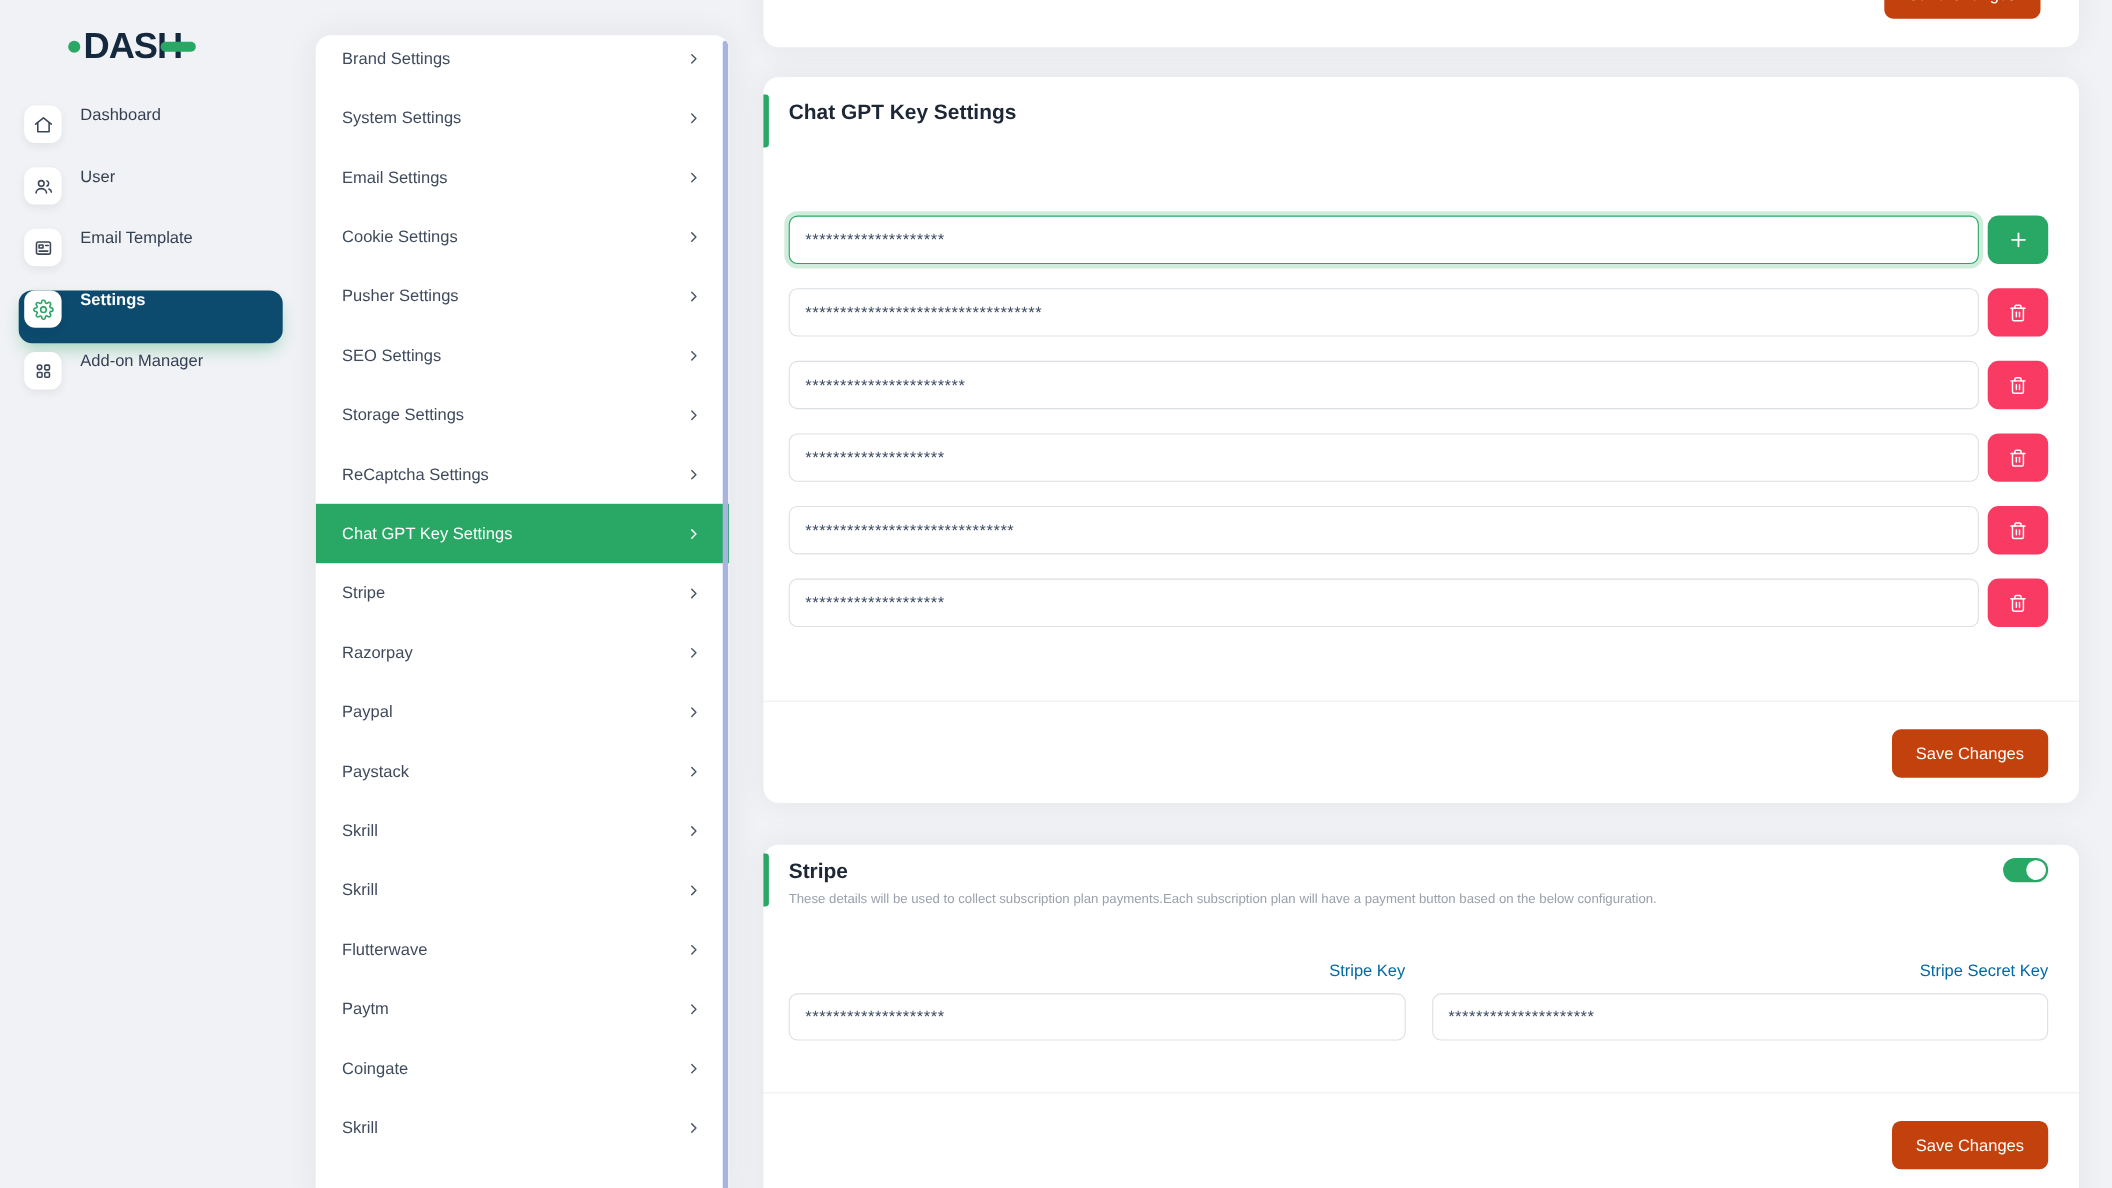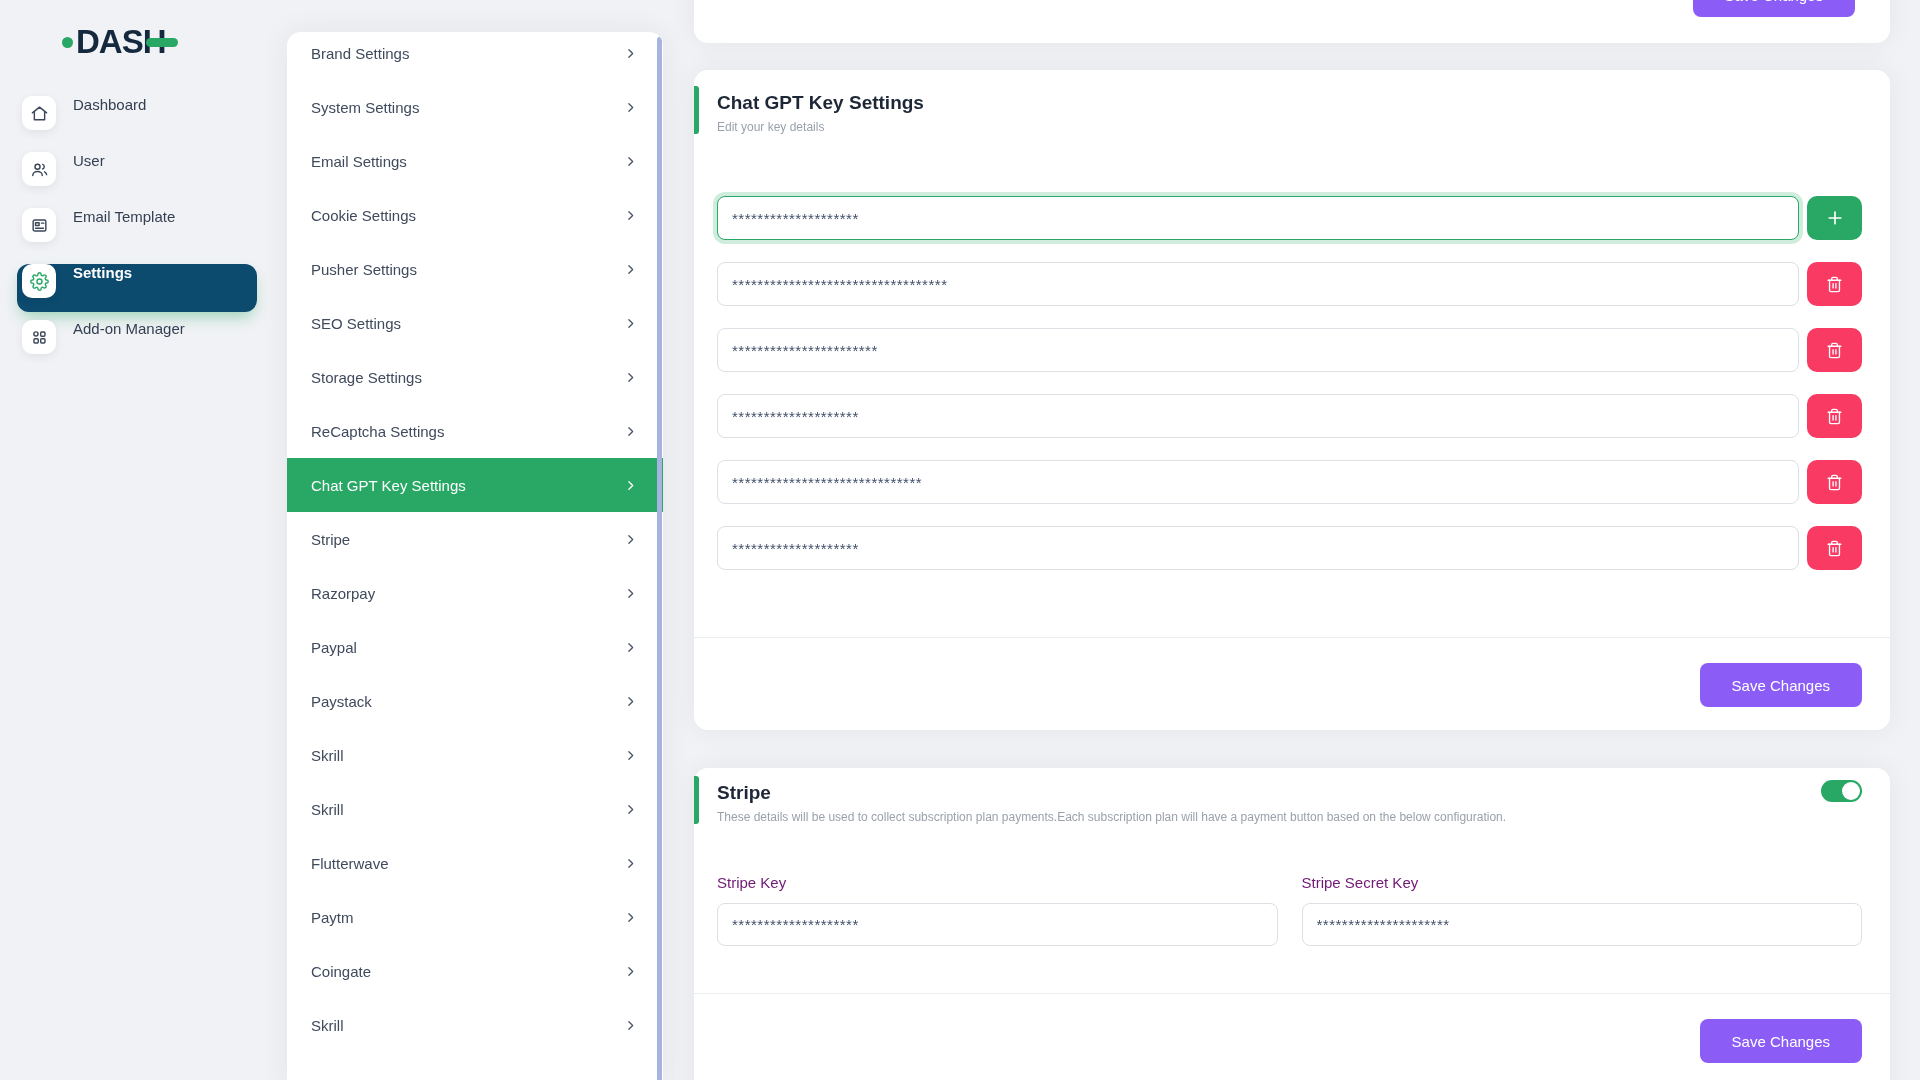--- a/index.html
+++ b/index.html
@@ -42,21 +42,21 @@
   .main { position:absolute; left:694px; top:0; width:1196px; height:1080px; }
   .card { position:absolute; left:0; width:1196px; background:#ffffff; border-radius:14px;
     box-shadow:0 0 30px rgba(25,40,70,.06); }
   .card-accent { position:absolute; left:0; top:16px; width:5px; height:48px; background:#28a765;
     border-radius:0 3px 3px 0; }
   .card-title { font-size:19px; font-weight:700; color:#1d2736; }
   .card-sub { font-size:12px; color:#9aa1ac; margin-top:6px; }
   .card-footer { position:absolute; left:0; right:0; bottom:0; border-top:1px solid #edeef1;
     display:flex; justify-content:flex-end; align-items:flex-start; padding:25px 28px 0 28px; }
 
-  .btn-save { height:44px; padding:0 32px; background:#8b5cf6; color:#ffffff; font-size:15px;
+  .btn-save { height:44px; padding:0 22px; background:#c2410c; color:#ffffff; font-size:15px;
     font-weight:500; border:none; border-radius:8px; cursor:pointer;
     font-family:"Liberation Sans","DejaVu Sans",sans-serif; }
 
   
   .card-top { top:-57px; height:100px; }
   .card-top .btn-save { position:absolute; right:35px; top:30px; }
 
   
   .card-gpt { top:70px; height:660px; }
   .card-gpt .card-head { padding:22px 28px 0 23px; }
@@ -75,21 +75,21 @@
   
   .card-stripe { top:768px; height:400px; border-radius:14px 14px 0 0; }
   .card-stripe .card-accent { top:8px; height:48px; }
   .card-stripe .card-head { padding:14px 28px 0 23px; }
   .toggle { position:absolute; right:28px; top:12px; width:41px; height:22px; border-radius:11px;
     background:#28a765; cursor:pointer; }
   .toggle-knob { position:absolute; right:2px; top:2px; width:18px; height:18px; border-radius:50%;
     background:#ffffff; }
   .stripe-fields { position:absolute; left:23px; right:28px; top:106px;
     display:grid; grid-template-columns:1fr 1fr; column-gap:24px; }
-  .field-label { font-size:15px; font-weight:500; color:#701a75; margin-bottom:12px; }
+  .field-label { font-size:15px; font-weight:500; color:#0369a1; margin-bottom:12px;text-align:right; }
   .field-input { width:100%; height:43px; border:1px solid #dcdfe4; border-radius:8px; padding:0 14px;
     font-size:15px; letter-spacing:.5px; color:#42506a; outline:none;
     font-family:"Liberation Sans","DejaVu Sans",sans-serif; }
   .card-stripe .card-footer { top:225px; bottom:auto; height:175px; }
 
   svg { display:block; }
 </style>
 </head>
 <body>
 
@@ -321,21 +321,20 @@
 <div class="main">
 
   <div class="card card-top">
     <button class="btn-save">Save Changes</button>
   </div>
 
   <div class="card card-gpt">
     <div class="card-accent"></div>
     <div class="card-head">
       <div class="card-title">Chat GPT Key Settings</div>
-      <div class="card-sub">Edit your key details</div>
     </div>
 
     <div class="key-rows">
       <div class="key-row">
         <input class="key-input focused" type="text" readonly="" value="********************" style="">
         <button class="row-btn add">
           <span>
               <svg width="20" height="20" viewBox="0 0 24 24" fill="none" stroke="#ffffff" stroke-width="2" stroke-linecap="round">
                 <line x1="12" y1="5" x2="12" y2="19"></line>
                 <line x1="5" y1="12" x2="19" y2="12"></line>

